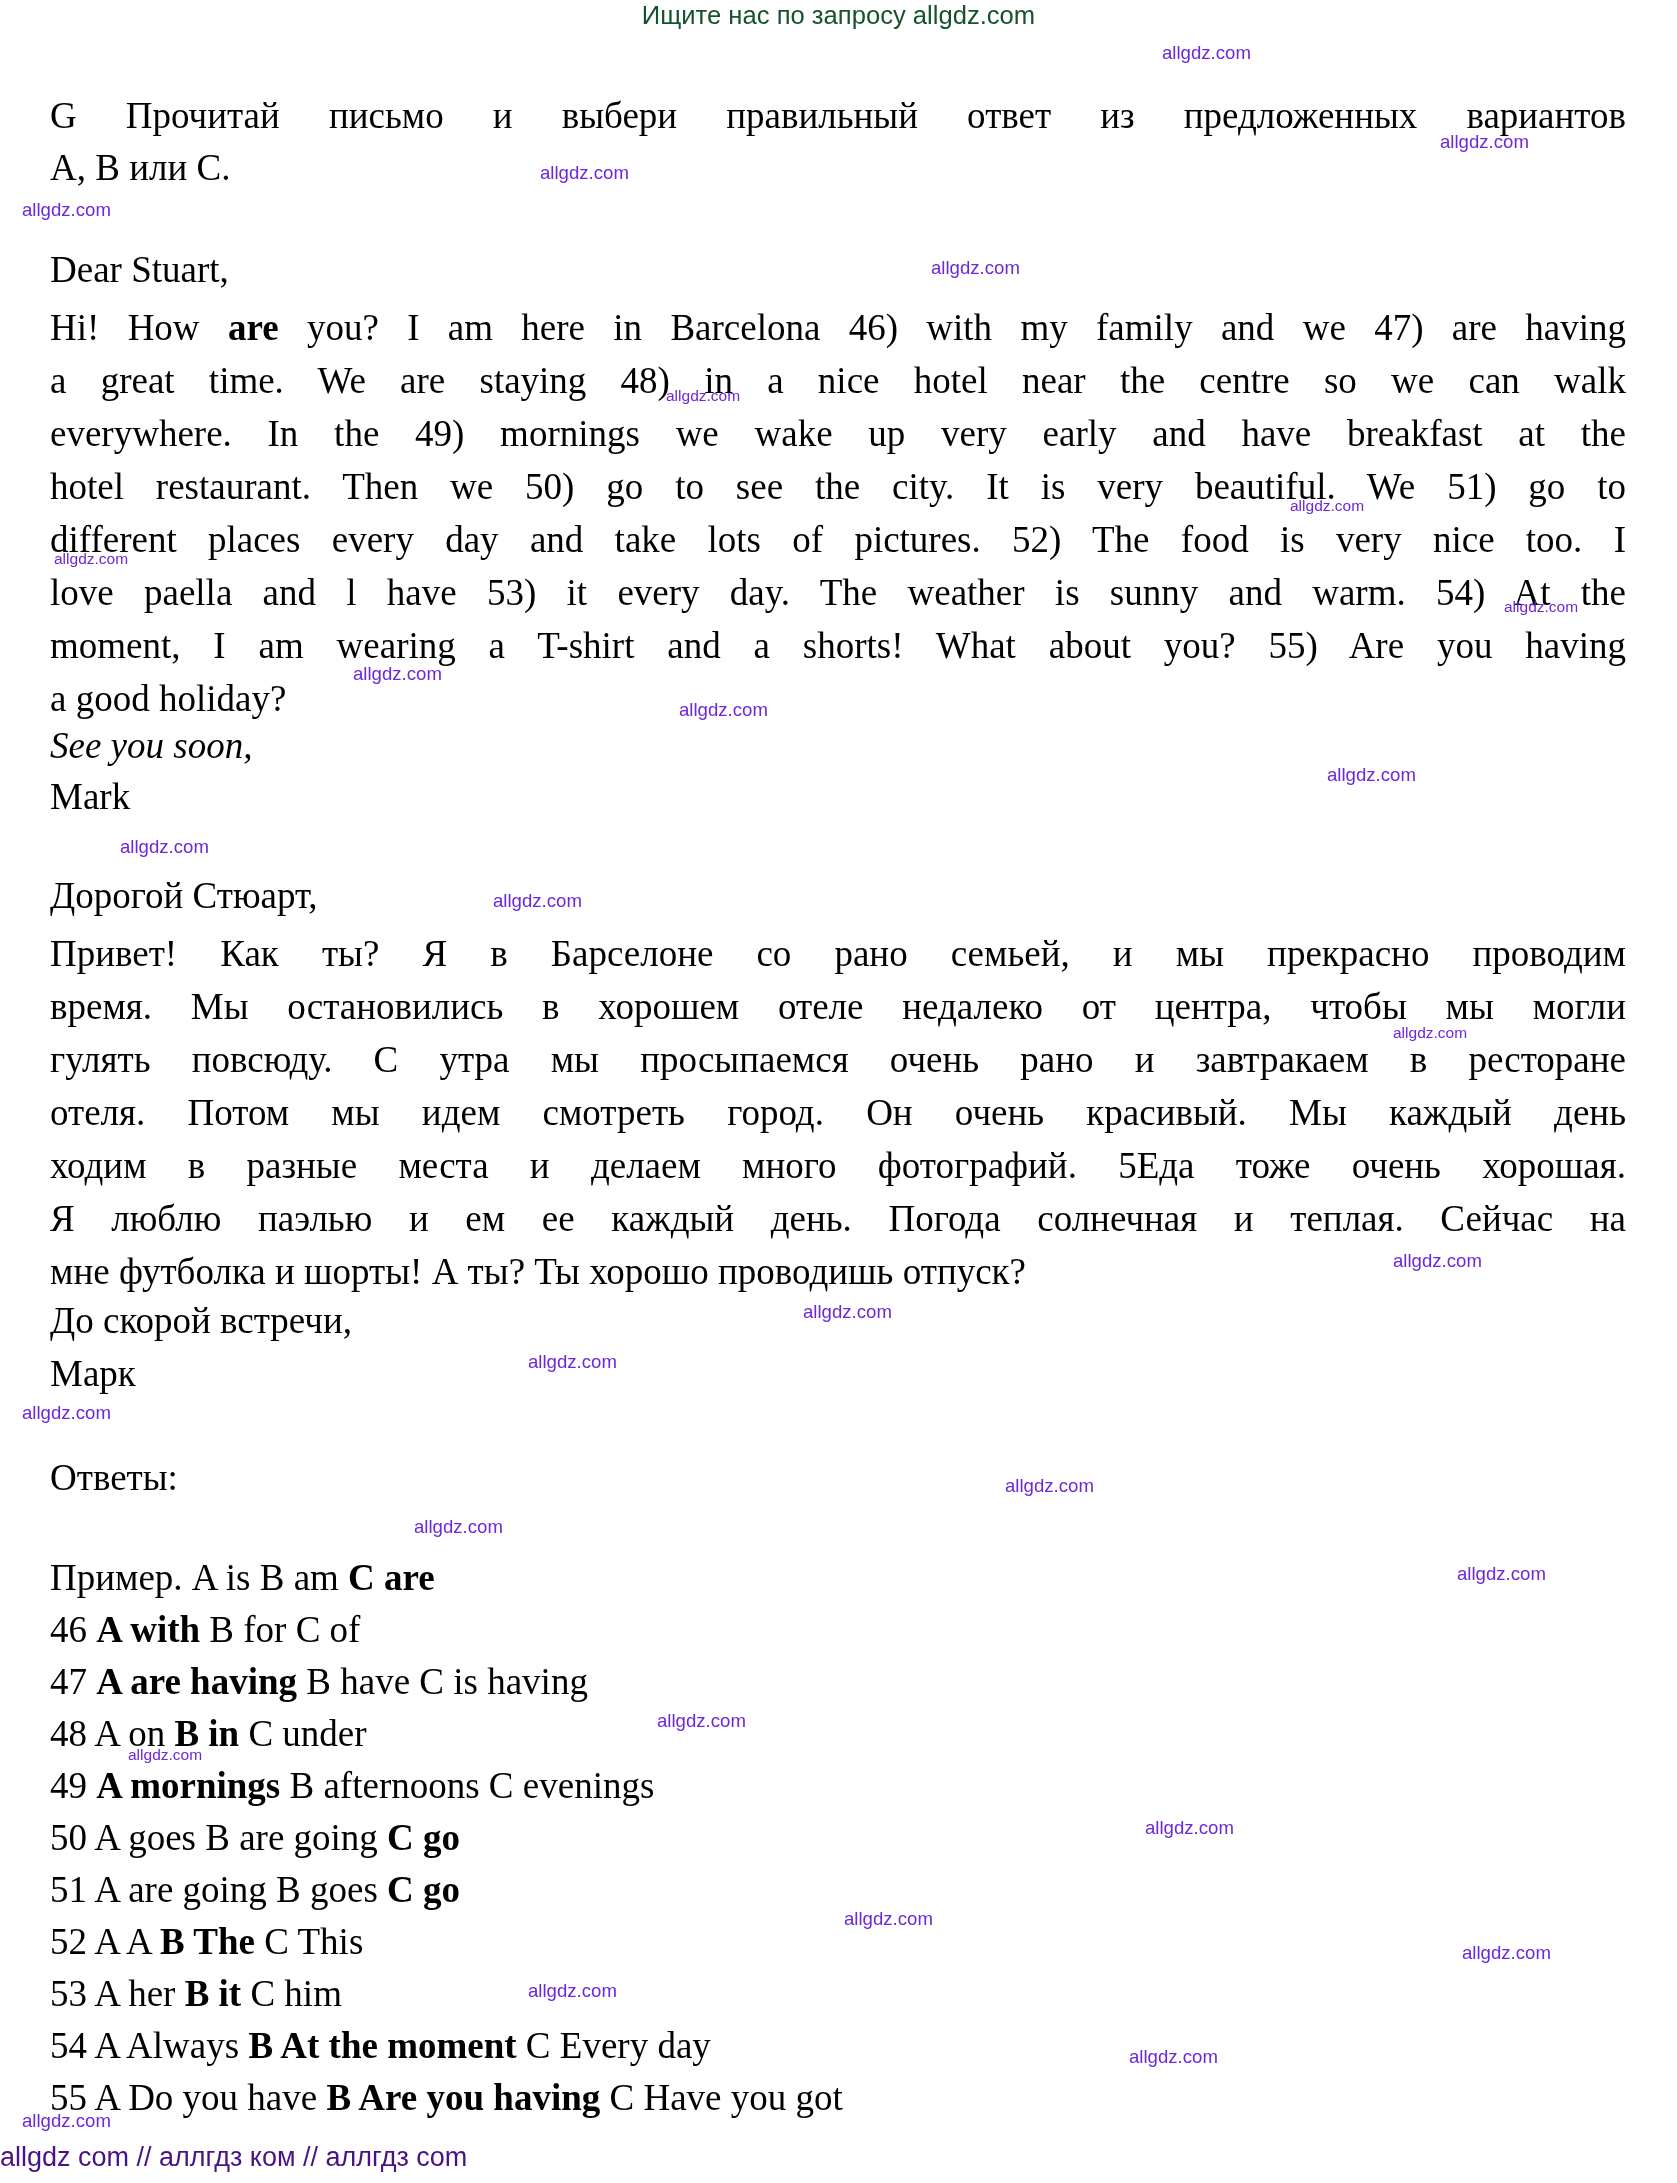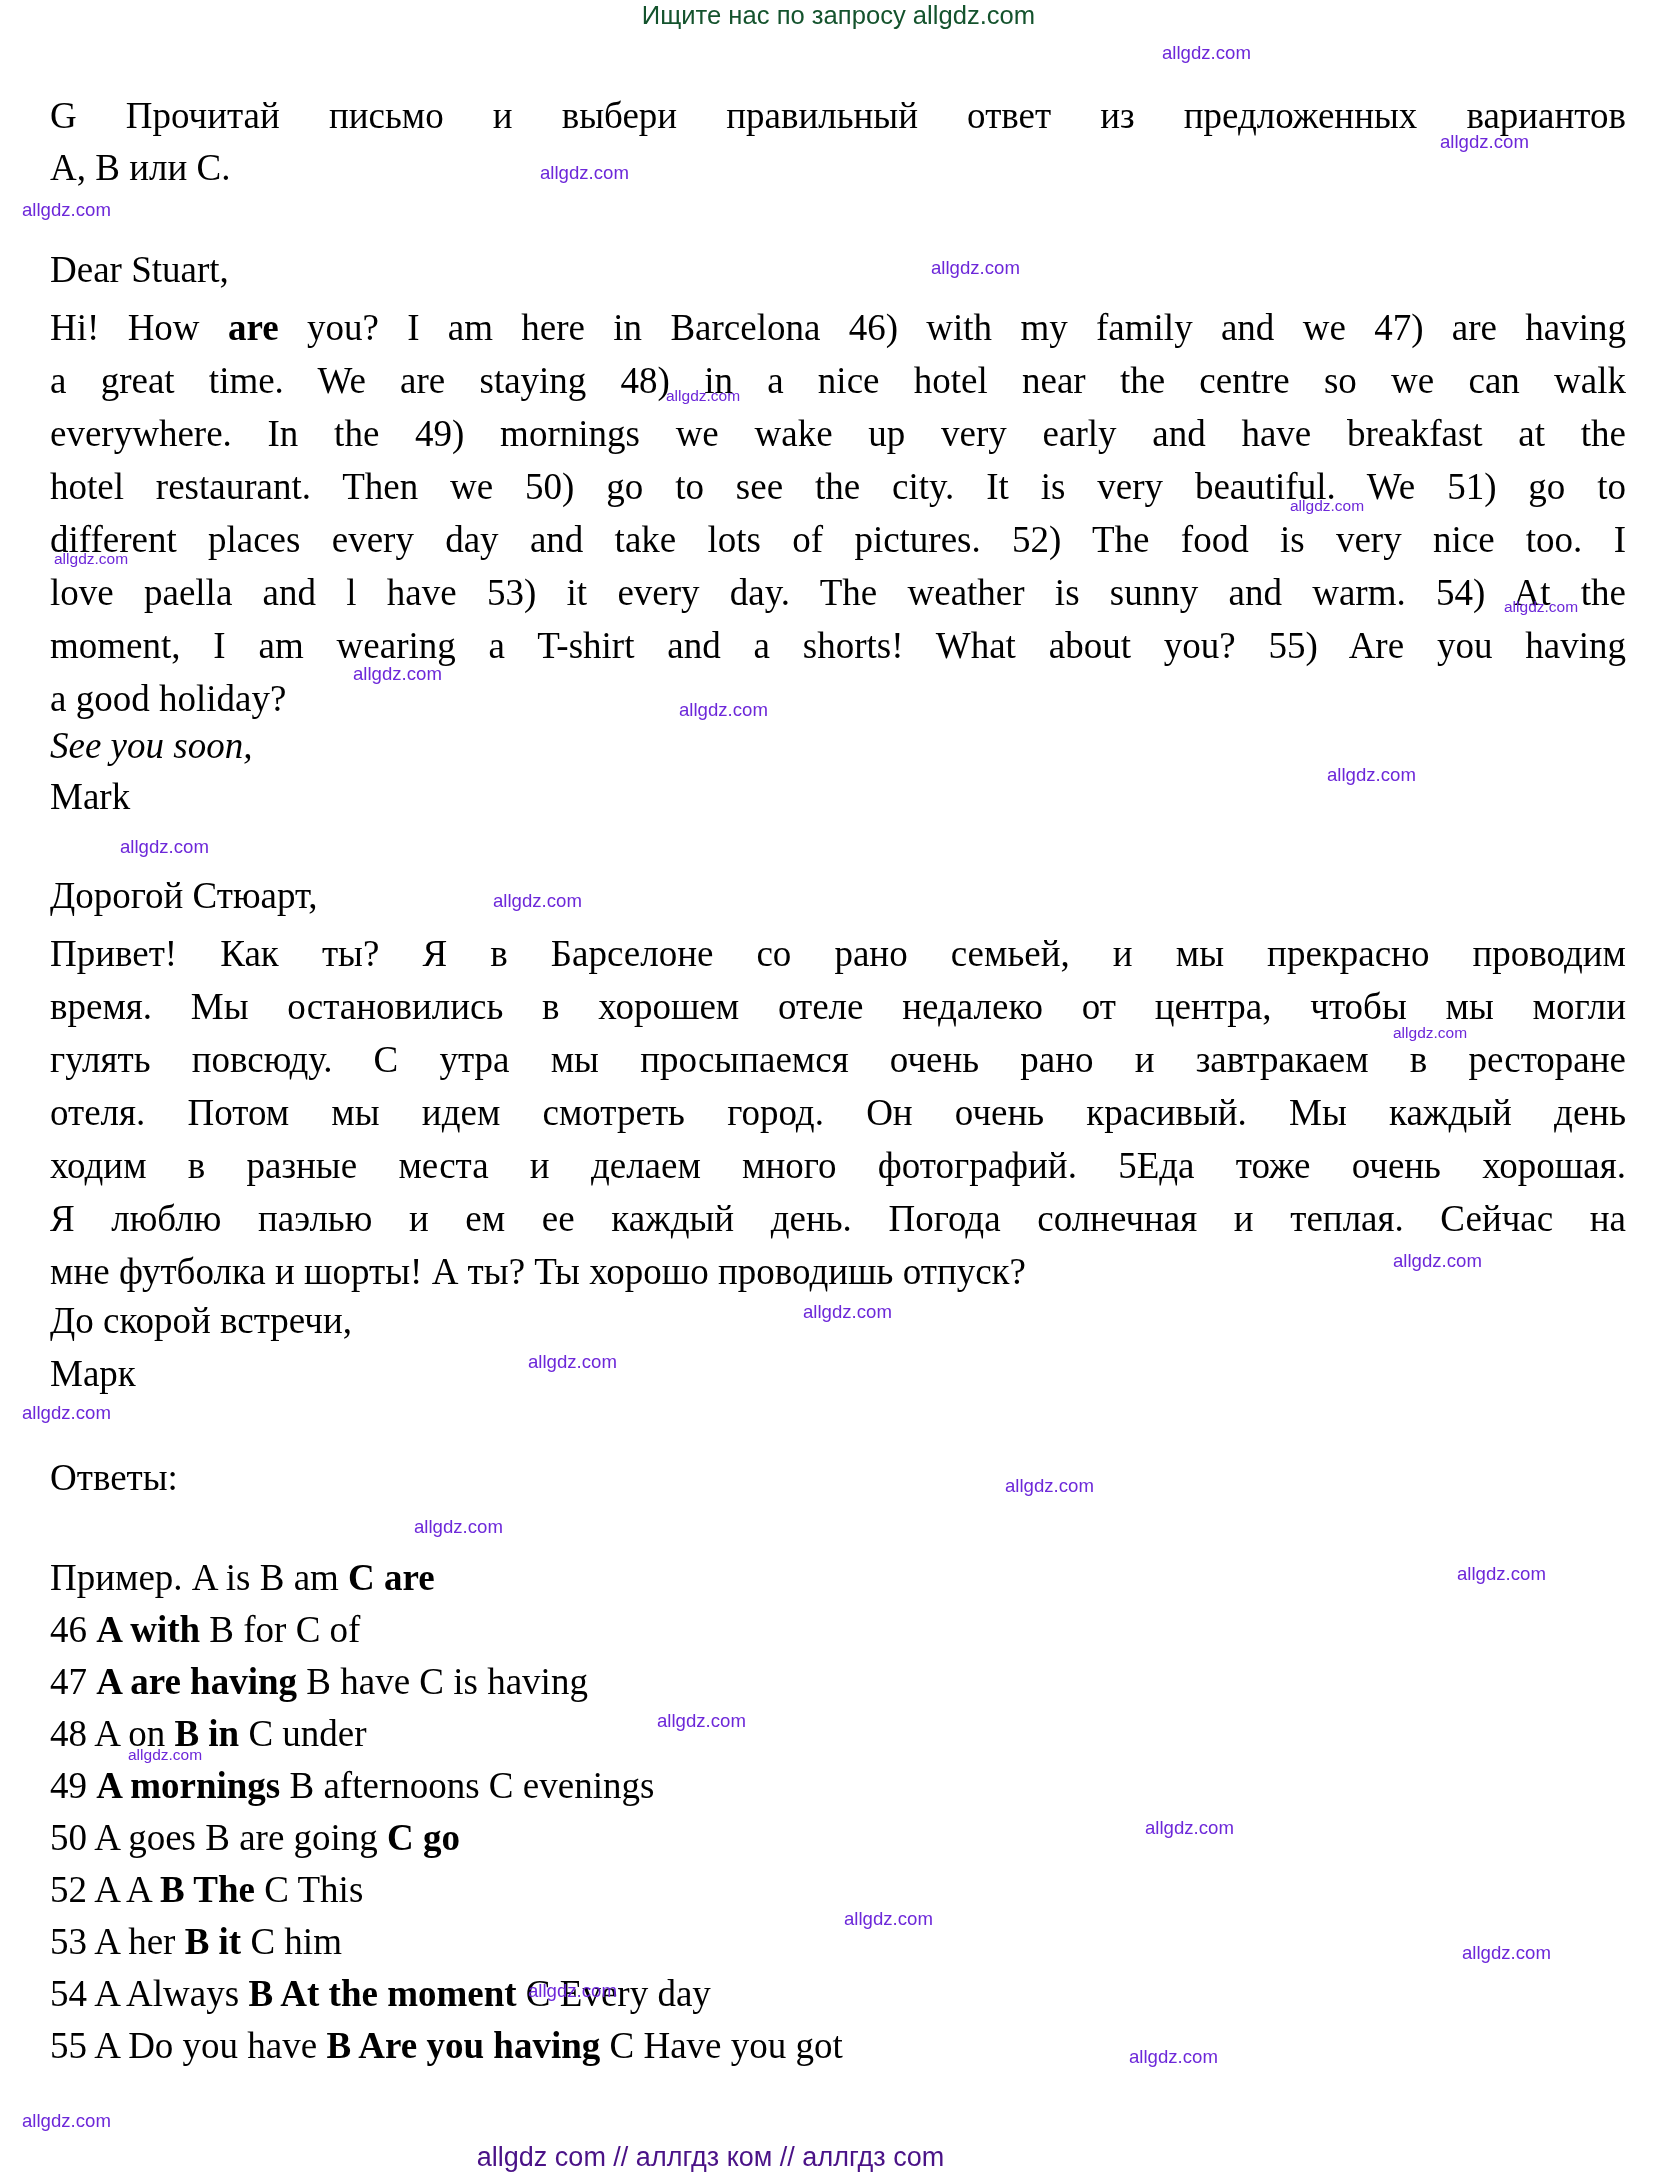--- a/index.html
+++ b/index.html
@@ -35,21 +35,20 @@
   .en-closing{top:724px;left:50px;font-style:italic;}
   .en-signature{top:775px;left:50px;}
   .ru-salutation{top:874px;left:50px;}
   .ru-body{top:927px;left:50px;width:1576px;line-height:53px;}
   .ru-closing{top:1299px;left:50px;}
   .ru-signature{top:1352px;left:50px;}
   .answers-title{top:1456px;left:50px;}
   .answers-list{top:1552px;left:50px;width:1614px;line-height:52px;}
   .footer{
     top:2141px;left:0;width:1421px;
-    text-align:center;
     font-family:"Liberation Sans", sans-serif;
     font-size:27px;line-height:33px;
     color:#4a1287;
   }
   b,.b{font-weight:700;}
 </style>
 </head>
 <body>
 
 <div class="page">
@@ -94,20 +93,21 @@
 
   <div class="abs serif-text answers-title">Ответы:</div>
 
   <div class="abs serif-text answers-list">
     <div><span>Пример. A is B am </span><span class="b">C are</span></div>
     <div><span>46 </span><span class="b">A with</span><span> B for C of</span></div>
     <div><span>47 </span><span class="b">A are having</span><span> B have C is having</span></div>
     <div><span>48 A on </span><span class="b">B in</span><span> C under</span></div>
     <div><span>49 </span><span class="b">A mornings</span><span> B afternoons C evenings</span></div>
     <div><span>50 A goes B are going </span><span class="b">C go</span></div>
+    <div><span>51 A are going B goes </span><span class="b">C go</span></div>
     <div><span>52 A A </span><span class="b">B The</span><span> C This</span></div>
     <div><span>53 A her </span><span class="b">B it</span><span> C him</span></div>
     <div><span>54 A Always </span><span class="b">B At the moment</span><span> C Every day</span></div>
     <div><span>55 A Do you have </span><span class="b">B Are you having</span><span> C Have you got</span></div>
   </div>
 
   <span class="wm" style="left:1162px;top:43px;">allgdz.com</span>
   <span class="wm" style="left:1440px;top:132px;">allgdz.com</span>
   <span class="wm" style="left:540px;top:163px;">allgdz.com</span>
   <span class="wm" style="left:22px;top:200px;">allgdz.com</span>

